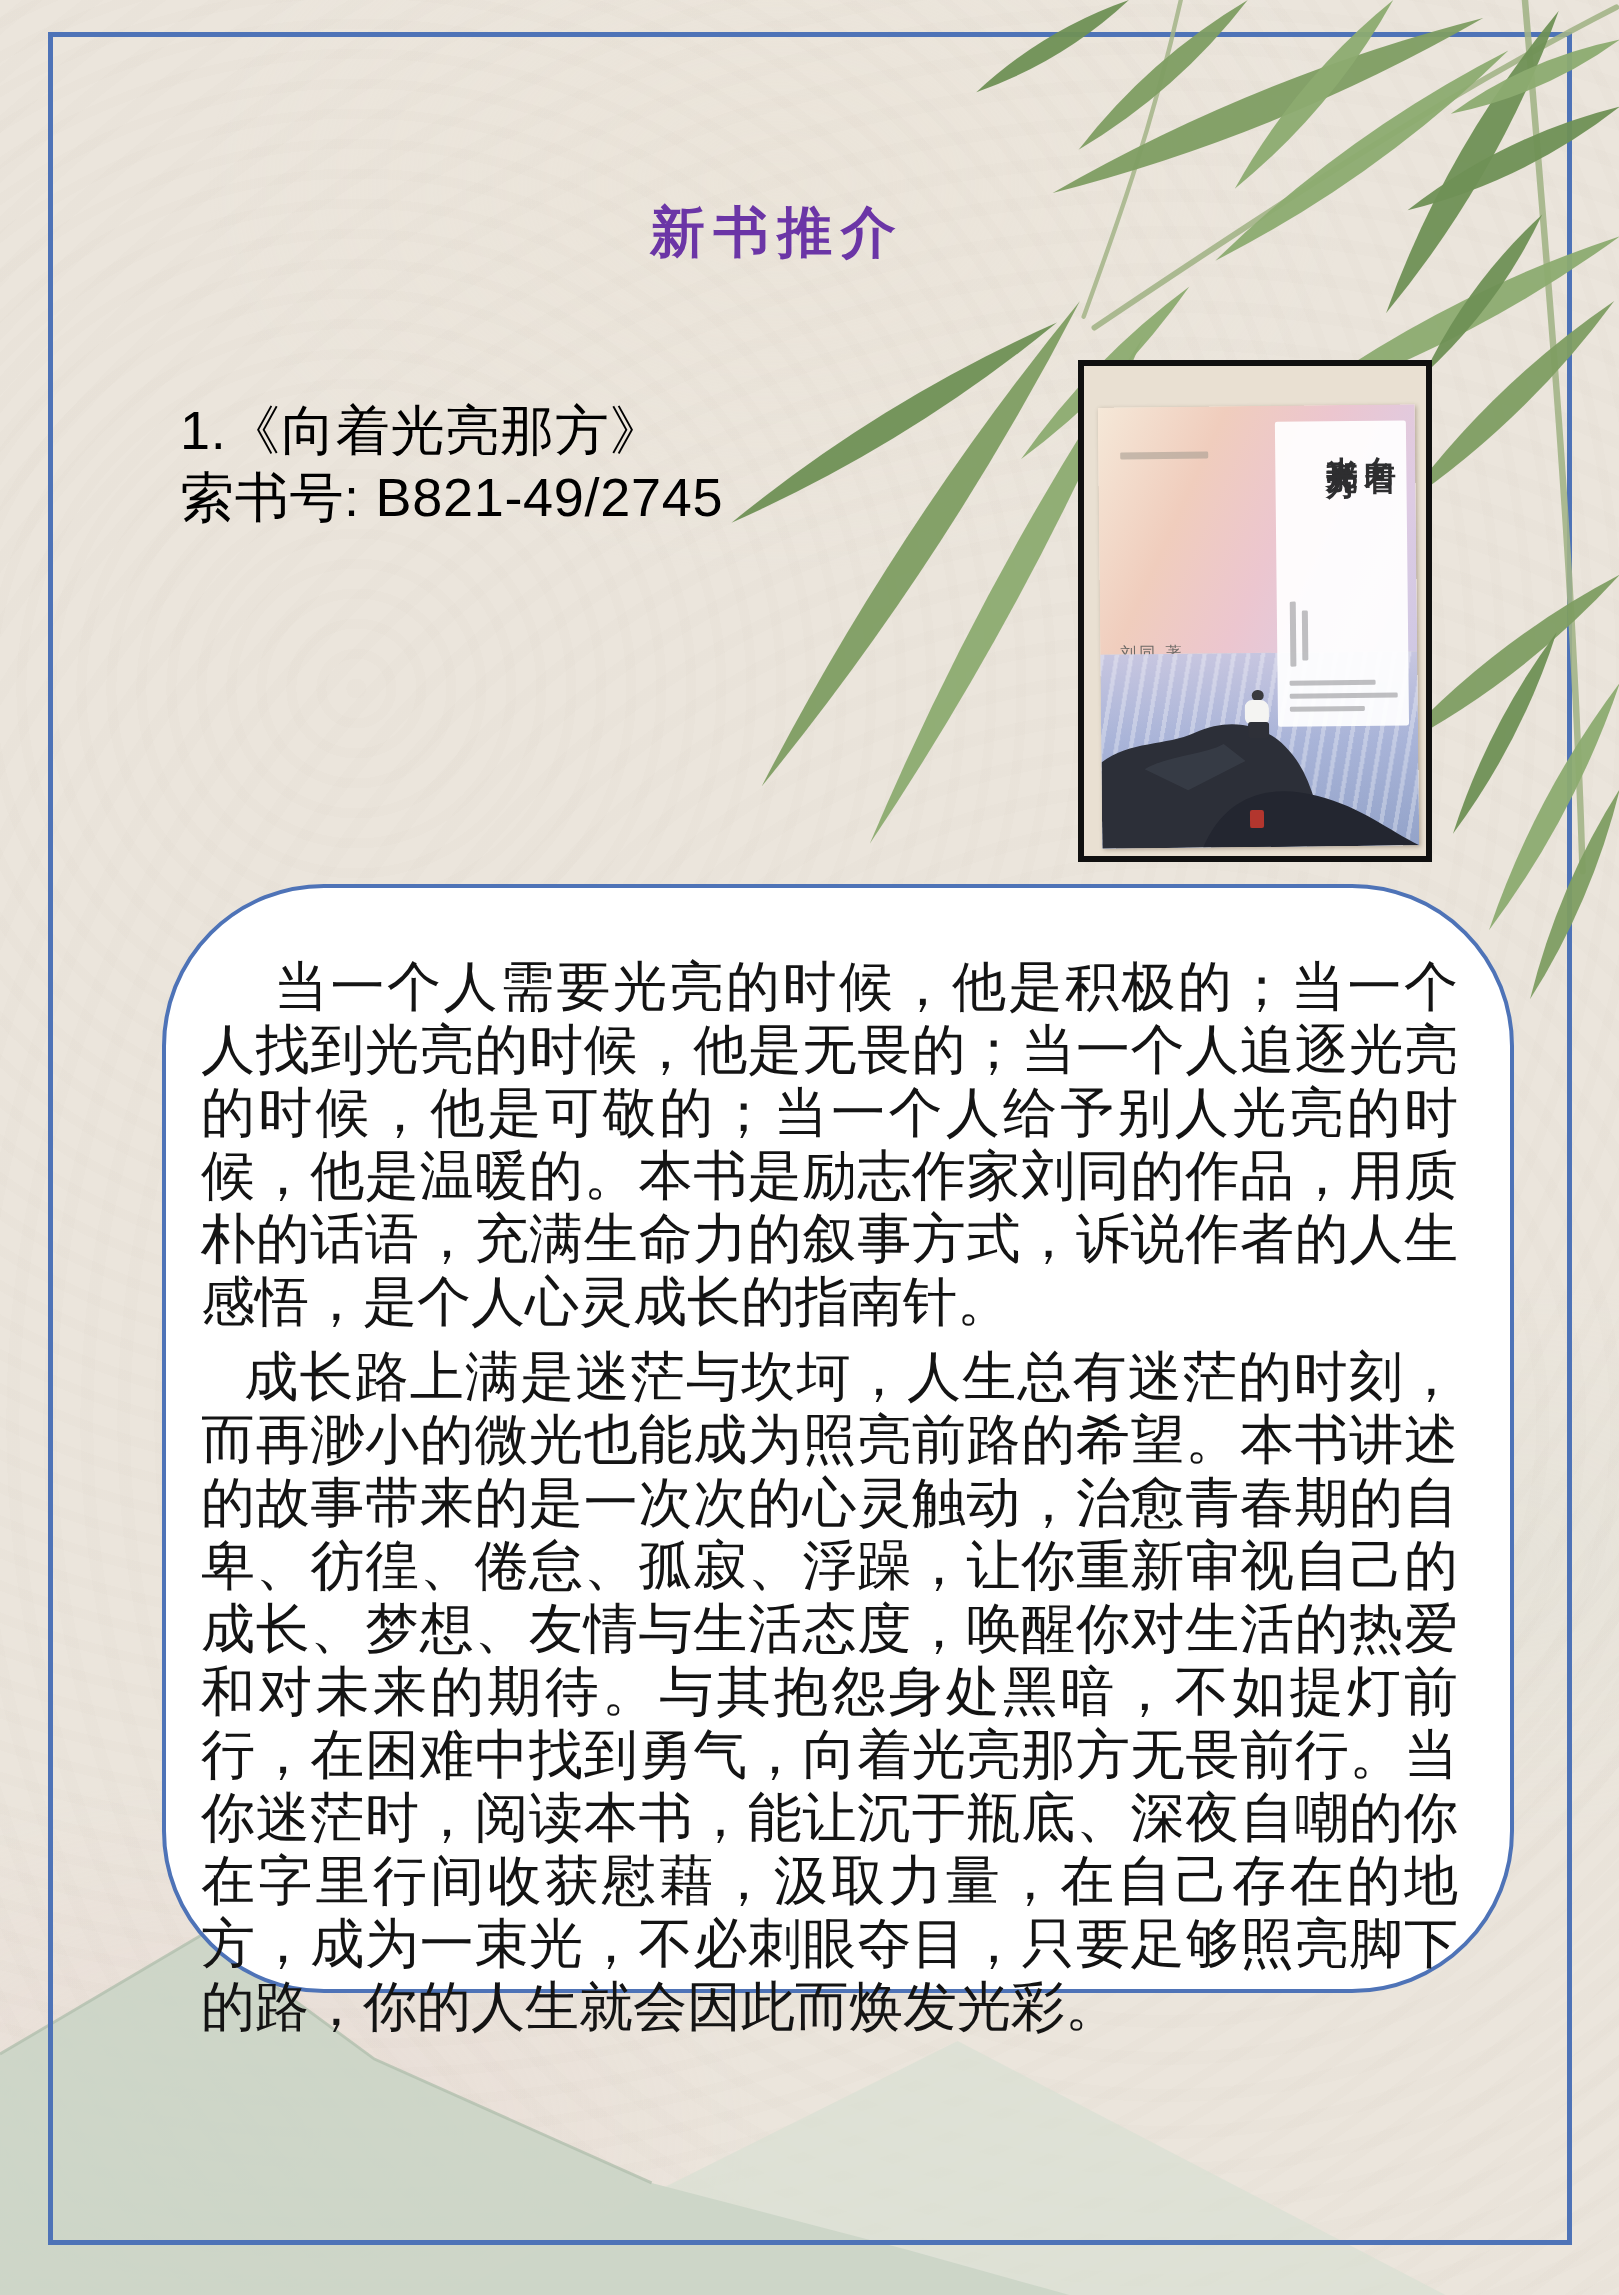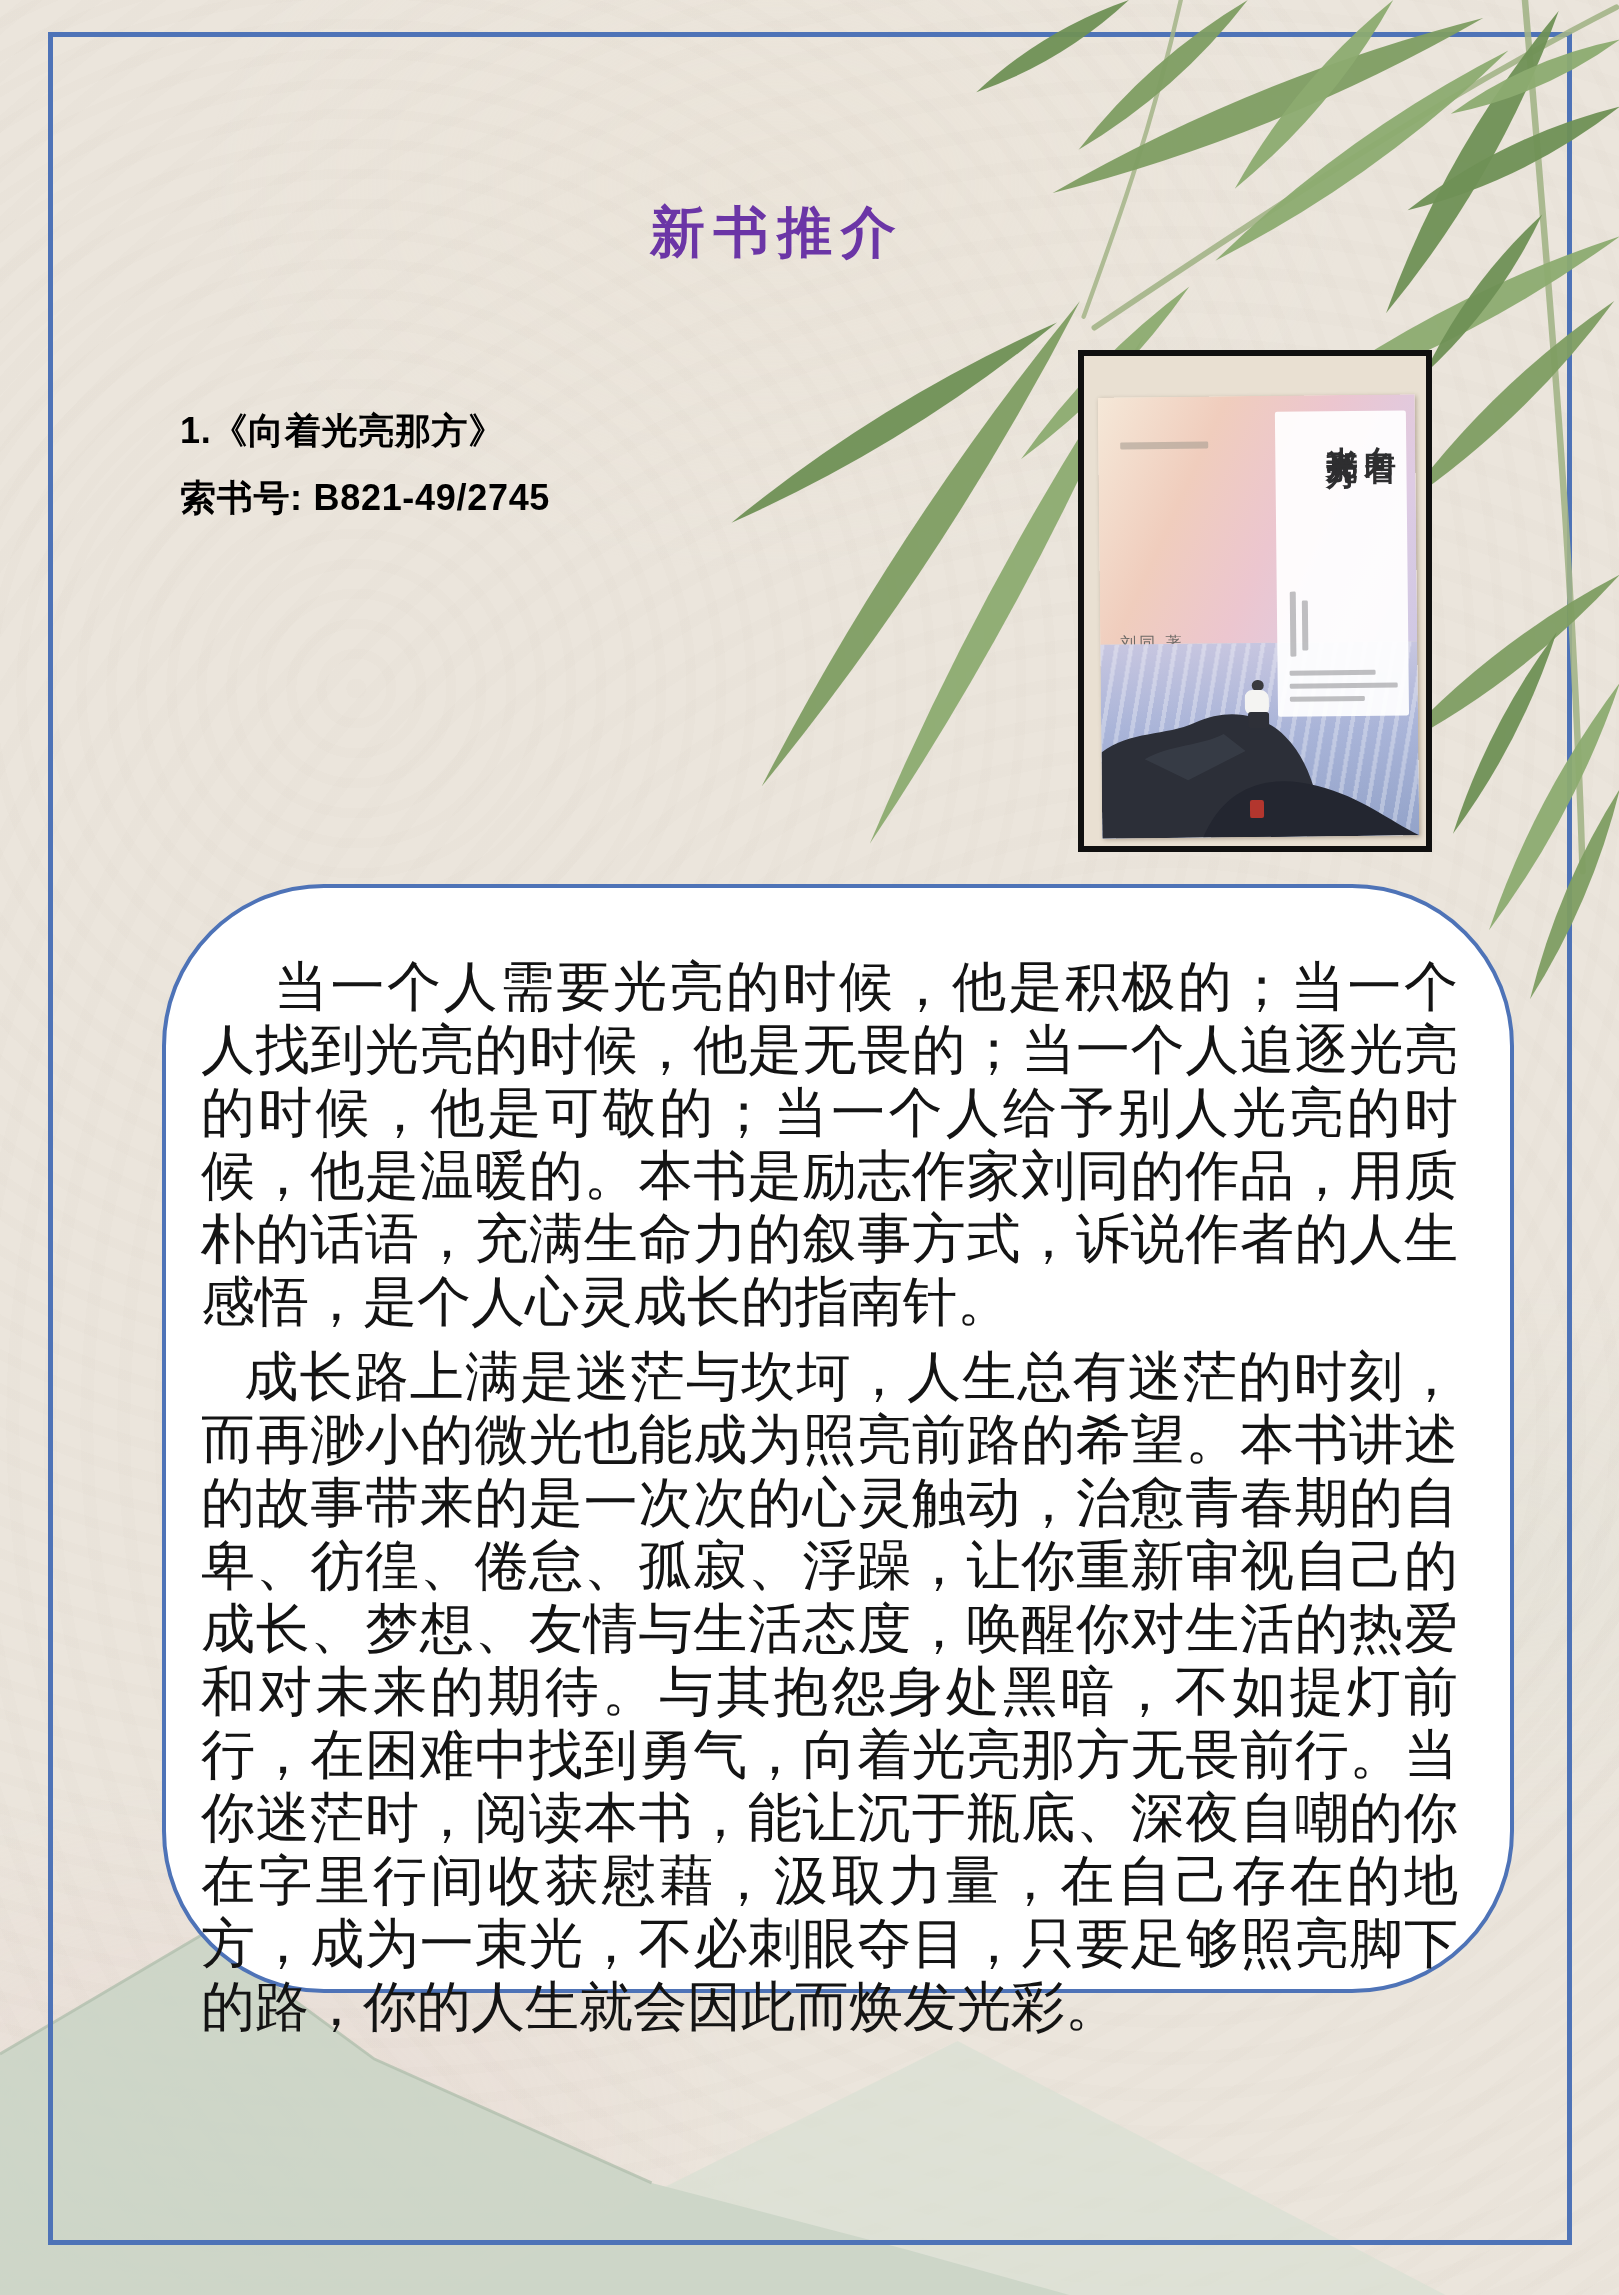--- a/index.html
+++ b/index.html
@@ -31,27 +31,27 @@
   }
   .bamboo{position:absolute;left:0;top:0;width:1620px;height:1080px;}
   .page-title{
     position:absolute;left:650px;top:203px;
     font-family:"Liberation Serif",serif;font-weight:600;
     font-size:55px;line-height:1.1;letter-spacing:8.6px;
     color:var(--title-purple);white-space:nowrap;
   }
   .book-info{
     position:absolute;left:180px;top:397px;width:713px;
-    font-size:36px;line-height:67px;color:#000;
-    font-family:"Liberation Sans",sans-serif;font-weight:700;
+    font-size:54px;line-height:67px;color:#000;
+    font-family:"Liberation Sans",sans-serif;font-weight:400;
     letter-spacing:0.7px;
   }
   
   .photo{
-    position:absolute;left:1078px;top:350px;width:354px;height:502px;
+    position:absolute;left:1078px;top:360px;width:354px;height:502px;
     border:6.5px solid #101010;box-sizing:border-box;background:#e9e0d2;
   }
   .photo .book{
     position:absolute;left:16px;top:40px;width:317px;height:441px;
     transform:rotate(-.6deg);box-shadow:1.4px 1.4px 4.3px rgba(80,60,40,.35);
     overflow:hidden;
   }
   .book .sky{
     position:absolute;left:0;top:0;width:100%;height:56%;
     background:linear-gradient(115deg,#f5e8d8 0%,#f0cdbd 30%,#ecc6cf 55%,#decbe3 82%,#cfc8e4 100%);

